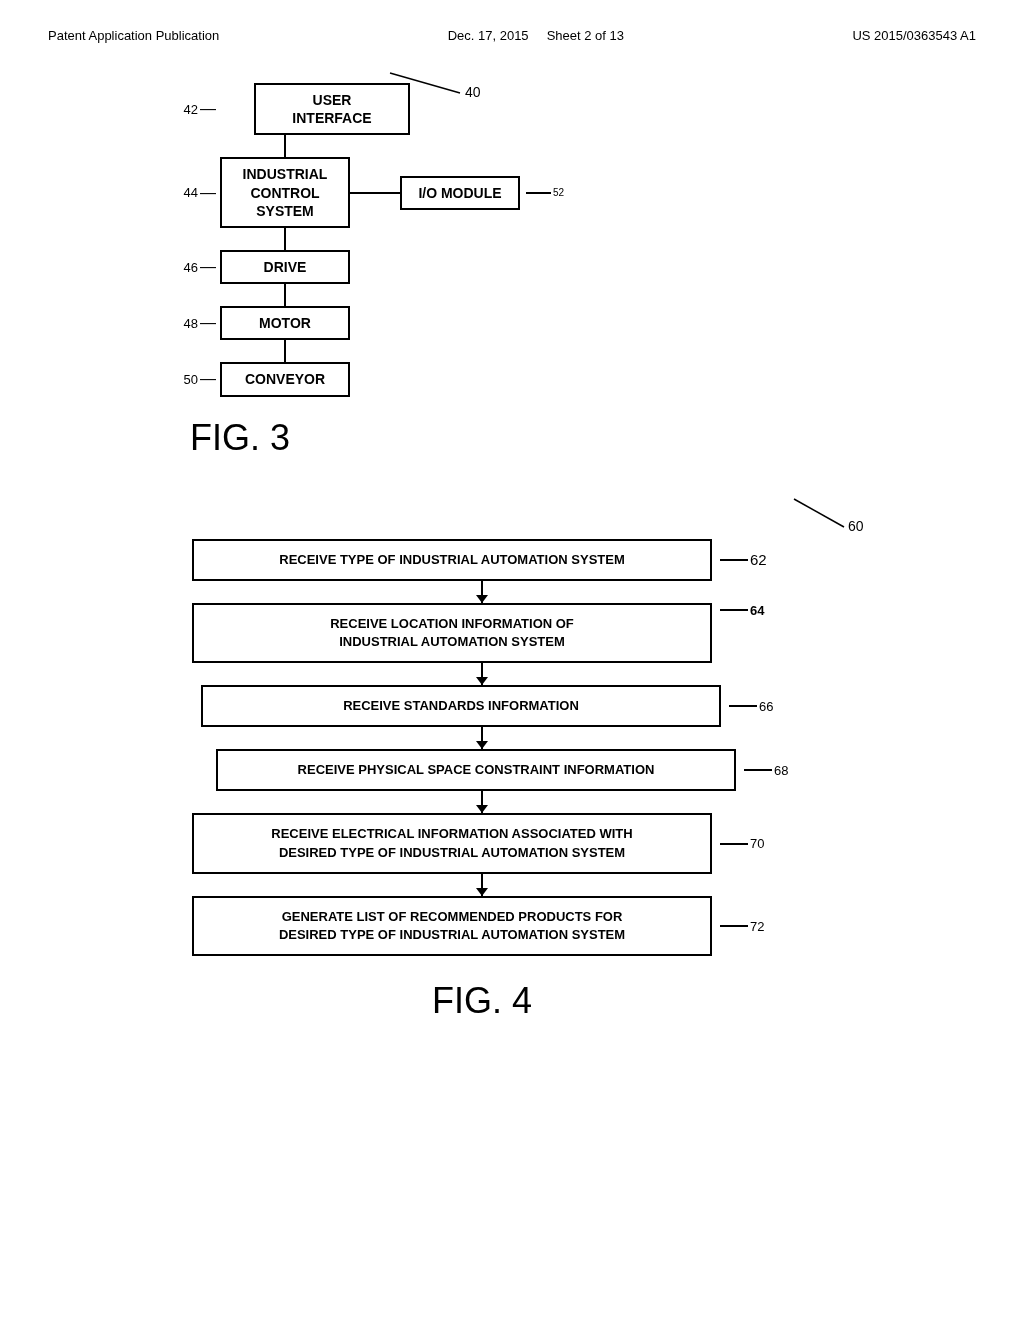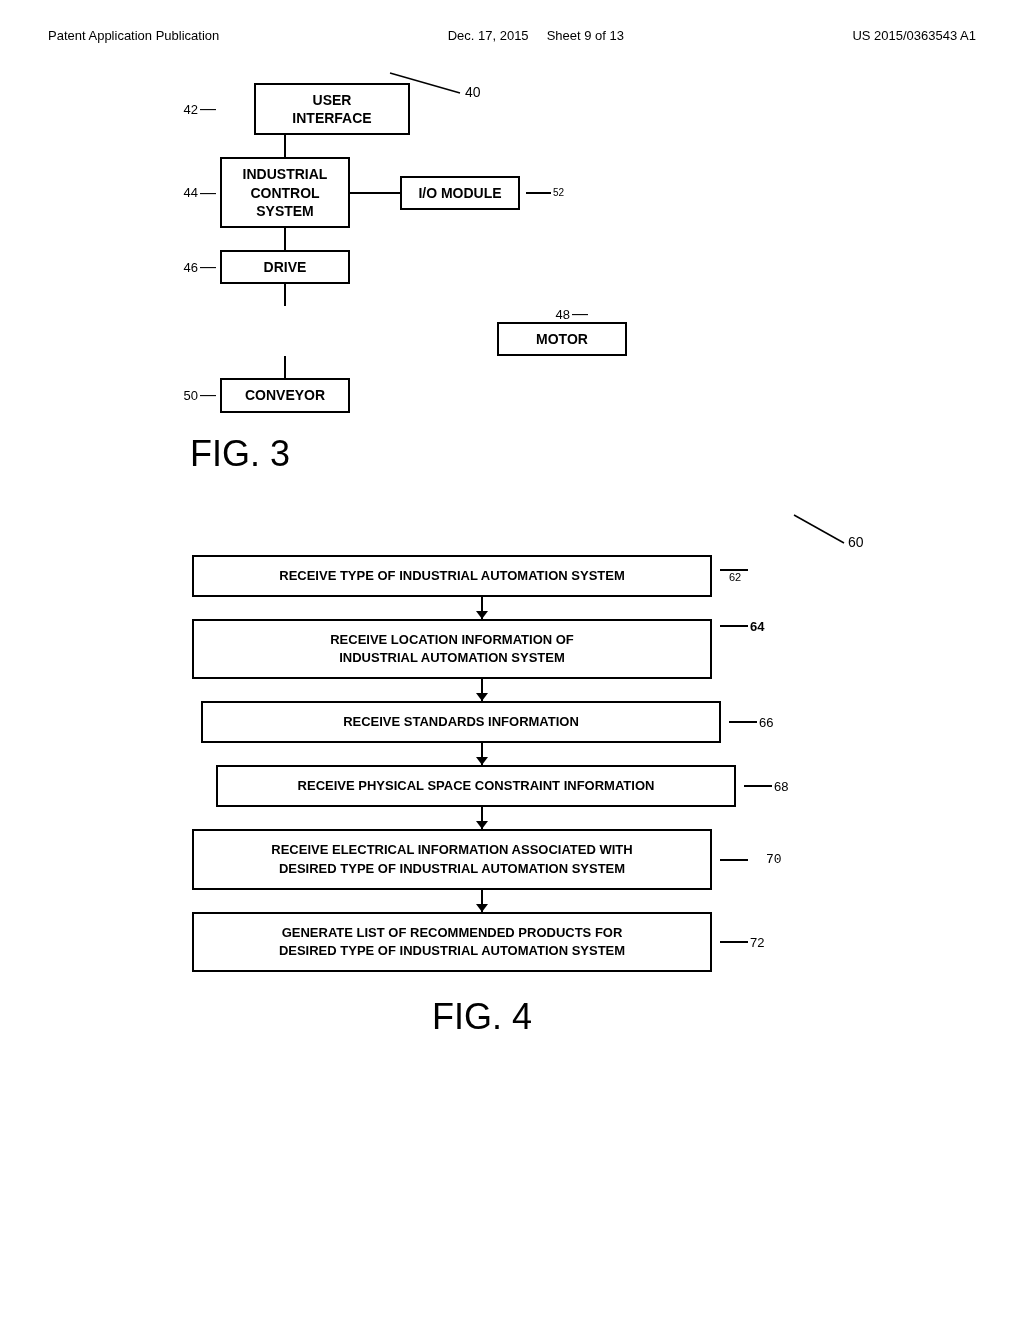--- a/index.html
+++ b/index.html
@@ -60,21 +60,21 @@
 </head>
 <body>
 
 <div class="header">
   <div class="header-left">
     <span>Patent Application Publication</span>
   </div>
   <div class="header-center">
     <span>Dec. 17, 2015</span>
     &nbsp;&nbsp;&nbsp;
-    <span>Sheet 9 of 13</span>
+    <span>Sheet 2 of 13</span>
   </div>
   <div class="header-right">
     <span>US 2015/0363543 A1</span>
   </div>
 </div>
 
 <div class="content">
 
   <div style="position:relative; margin-bottom: 10px;">
     <div style="position:absolute; left: 320px; top: -10px; font-size:14px;">
@@ -117,21 +117,21 @@
     <div class="node-row" style="margin-bottom:0;">
       <div style="width:60px; font-size:13px; text-align:right; padding-right:4px; display:flex; align-items:center; justify-content:flex-end;">
         <span>46</span>
           <span style="margin-left:2px; font-size:16px; line-height:1;">—</span>
       </div>
       <div class="box" style="width:130px;">DRIVE</div>
     </div>
 
     <div style="margin-left: 124px; width:2px; height:22px; background:#000;"></div>
 
-    <div class="node-row" style="margin-bottom:0;flex-direction:column;">
+    <div class="node-row" style="margin-bottom:0;">
       <div style="width:60px; font-size:13px; text-align:right; padding-right:4px; display:flex; align-items:center; justify-content:flex-end;">
         <span>48</span>
           <span style="margin-left:2px; font-size:16px; line-height:1;">—</span>
       </div>
       <div class="box" style="width:130px;">MOTOR</div>
     </div>
 
     <div style="margin-left: 124px; width:2px; height:22px; background:#000;"></div>
 
     <div class="node-row" style="margin-bottom:0;">
@@ -155,21 +155,21 @@
         <line x1="60" y1="38" x2="10" y2="10" stroke="#000" stroke-width="1.5"></line>
         <text x="64" y="42" font-size="14" font-family="Arial">60</text>
       </svg>
     </div>
   </div>
 
   <div style="display:flex; flex-direction:column; align-items:center;">
 
     <div style="display:flex; align-items:center; width:640px;">
       <div class="flow-box">RECEIVE TYPE OF INDUSTRIAL AUTOMATION SYSTEM</div>
-      <div style="display:flex; align-items:center; margin-left:8px; font-size:11px; white-space:nowrap;flex-direction:column;">
+      <div style="display:flex; align-items:center; margin-left:8px; font-size:15px; white-space:nowrap;">
         <div style="width:28px; height:2px; background:#000;"></div>
         <span style="margin-left:2px;">62</span>
       </div>
     </div>
 
     <div style="width:2px; height:22px; background:#000; position:relative; margin-left:-60px;">
       <div style="position:absolute; bottom:0; left:50%; transform:translateX(-50%); width:0; height:0; border-left:6px solid transparent; border-right:6px solid transparent; border-top:8px solid #000;"></div>
     </div>
 
     <div style="display:flex; align-items:flex-start; width:640px;">
@@ -205,21 +205,21 @@
     </div>
 
     <div style="width:2px; height:22px; background:#000; position:relative; margin-left:-60px;">
       <div style="position:absolute; bottom:0; left:50%; transform:translateX(-50%); width:0; height:0; border-left:6px solid transparent; border-right:6px solid transparent; border-top:8px solid #000;"></div>
     </div>
 
     <div style="display:flex; align-items:center; width:640px;">
       <div class="flow-box">RECEIVE ELECTRICAL INFORMATION  ASSOCIATED WITH<br>DESIRED TYPE OF INDUSTRIAL AUTOMATION SYSTEM</div>
       <div style="display:flex; align-items:center; margin-left:8px; font-size:13px; white-space:nowrap;">
         <div style="width:28px; height:2px; background:#000;"></div>
-        <span style="margin-left:18px;font-family:Liberation Mono, monospace;">70</span>
+        <span style="margin-left:2px;">70</span>
       </div>
     </div>
 
     <div style="width:2px; height:22px; background:#000; position:relative; margin-left:-60px;">
       <div style="position:absolute; bottom:0; left:50%; transform:translateX(-50%); width:0; height:0; border-left:6px solid transparent; border-right:6px solid transparent; border-top:8px solid #000;"></div>
     </div>
 
     <div style="display:flex; align-items:center; width:640px;">
       <div class="flow-box">GENERATE LIST OF RECOMMENDED PRODUCTS FOR<br>DESIRED TYPE OF INDUSTRIAL AUTOMATION SYSTEM</div>
       <div style="display:flex; align-items:center; margin-left:8px; font-size:13px; white-space:nowrap;">

